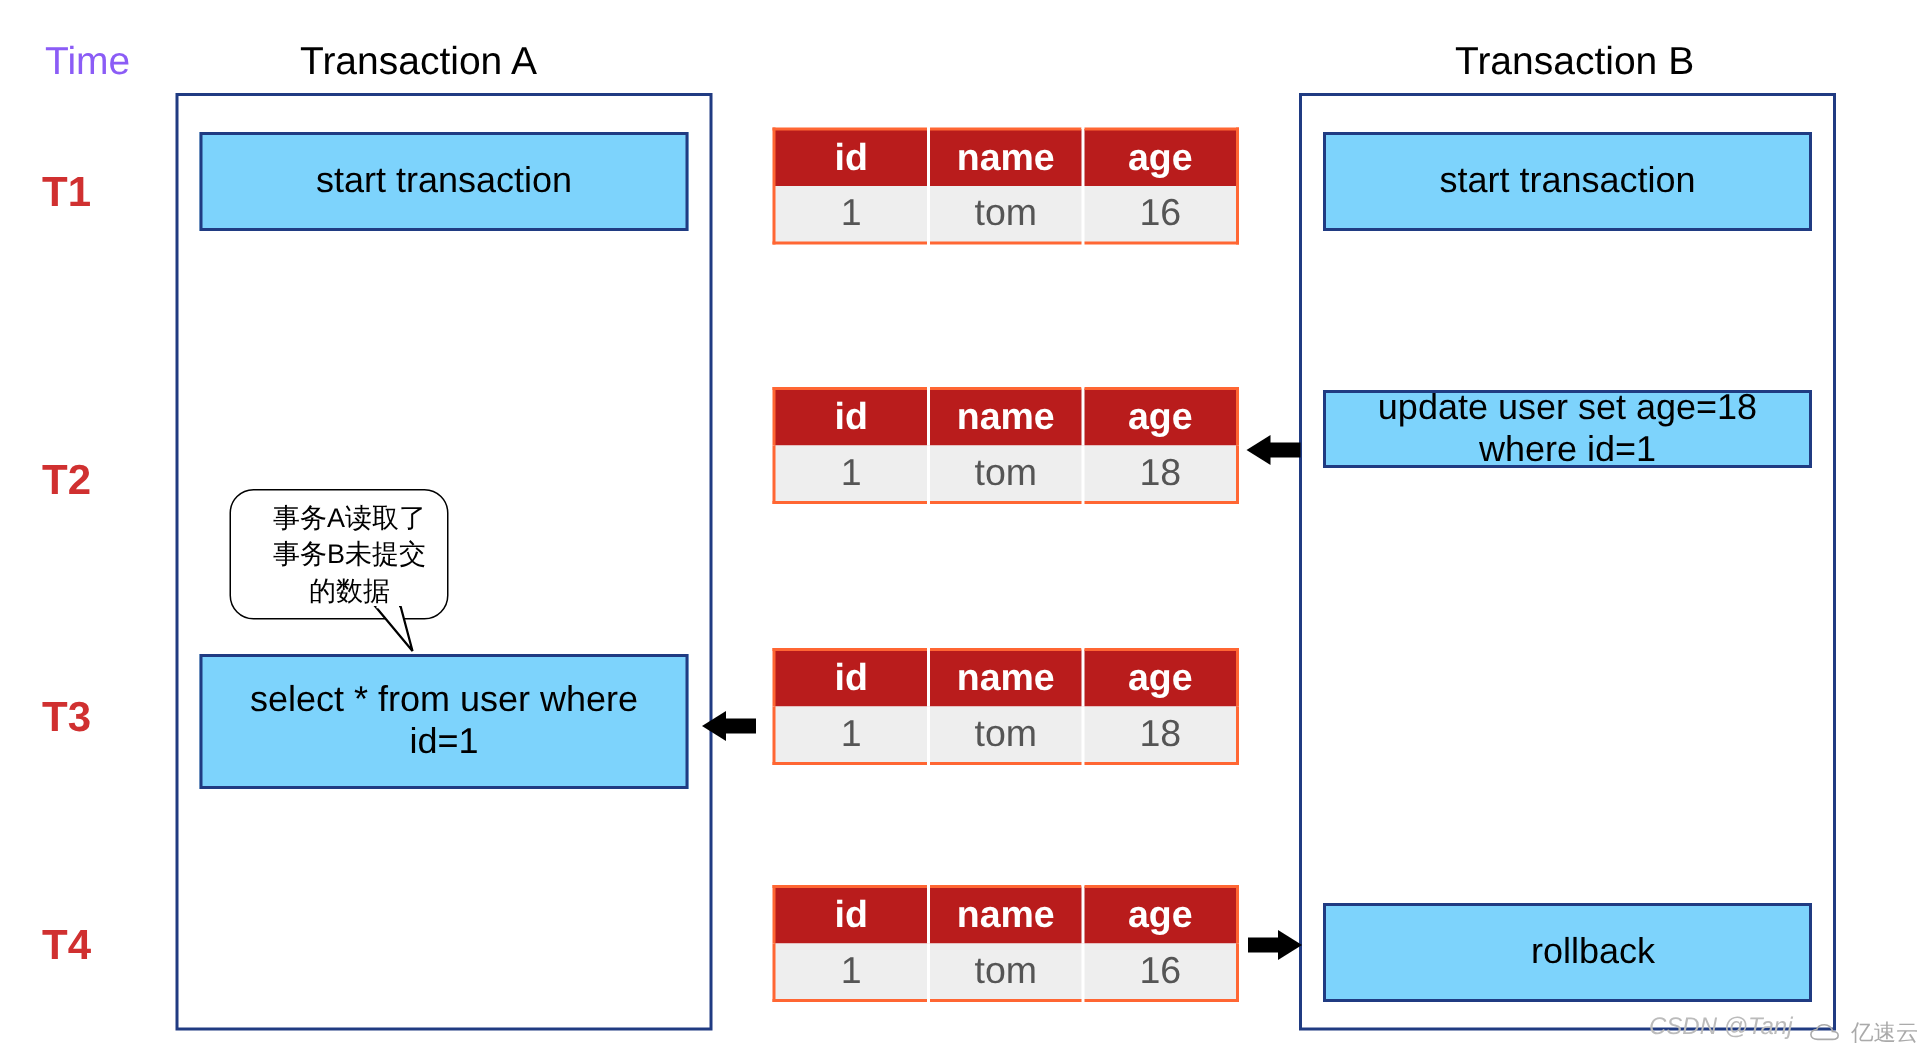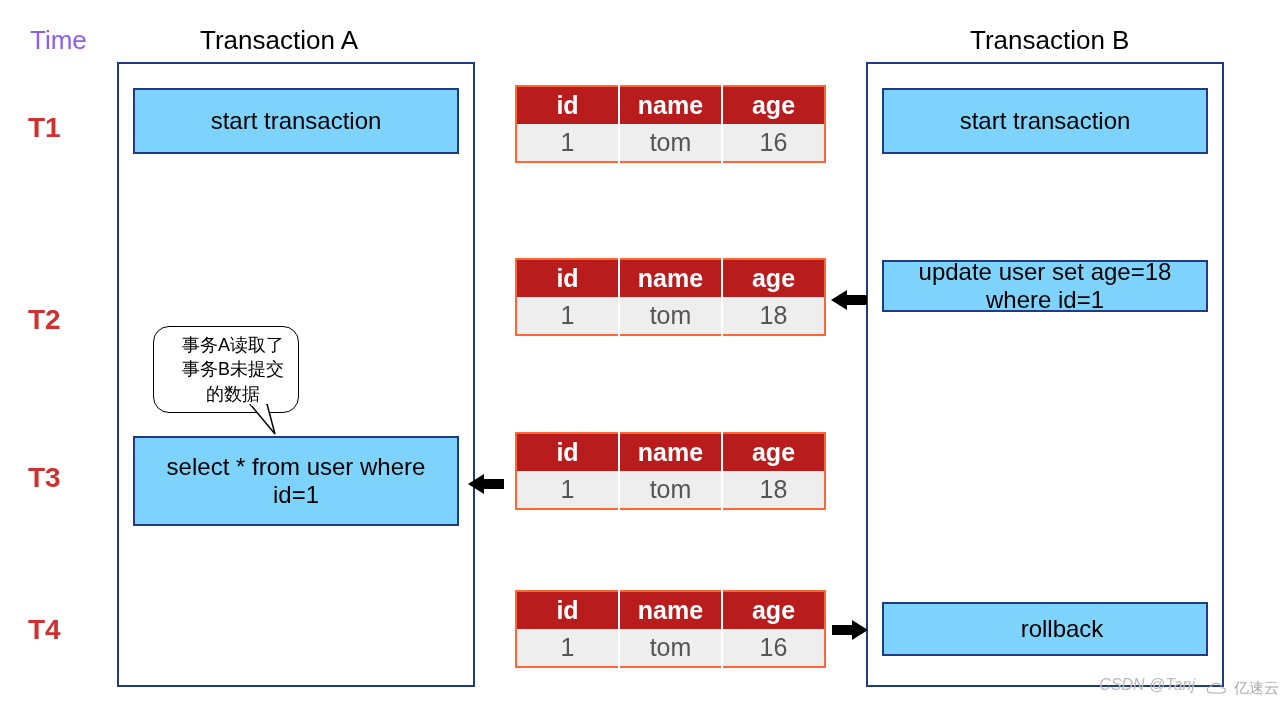--- a/index.html
+++ b/index.html
@@ -171,21 +171,21 @@
 
 <div class="op-box" style="left:133px; top:88px; width:326px; height:66px;">start transaction</div>
 <div class="op-box" style="left:133px; top:436px; width:326px; height:90px;">
   <span>select * from user where id=1</span>
 </div>
 
 <div class="op-box" style="left:882px; top:88px; width:326px; height:66px;">start transaction</div>
 <div class="op-box" style="left:882px; top:260px; width:326px; height:52px;">
   <span>update user set age=18 where id=1</span>
 </div>
-<div class="op-box" style="left:882px; top:602px; width:326px; height:54px;padding-left:48px;">rollback</div>
+<div class="op-box" style="left:882px; top:602px; width:326px; height:66px;padding-left:48px;">rollback</div>
 
 <table class="table-mini" style="left:515px; top:85px;">
   <tbody>
       <tr>
     <th>id</th>
     <th>name</th>
     <th>age</th>
   </tr>
   <tr>
     <td>1</td>

